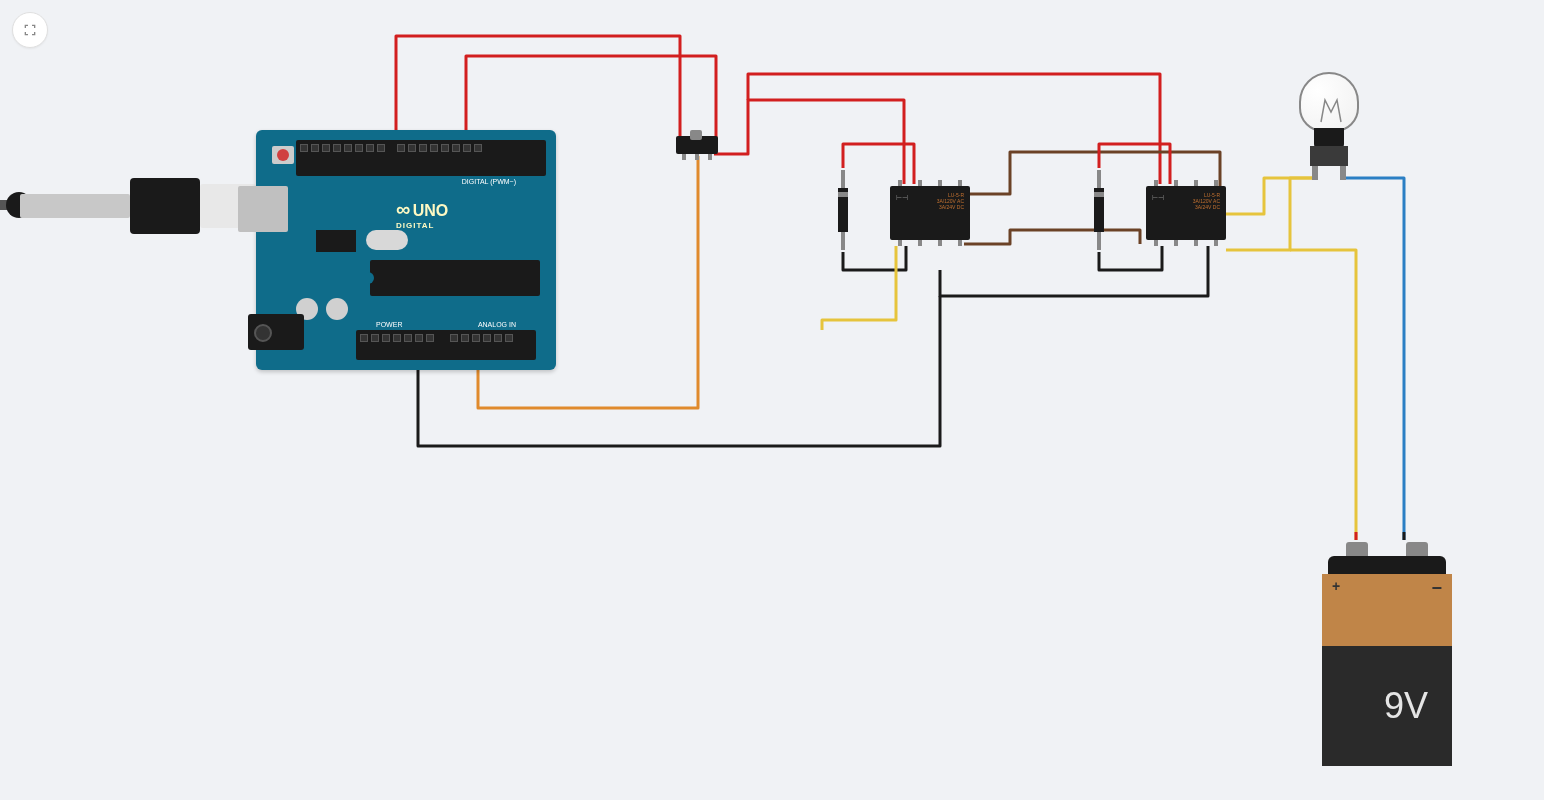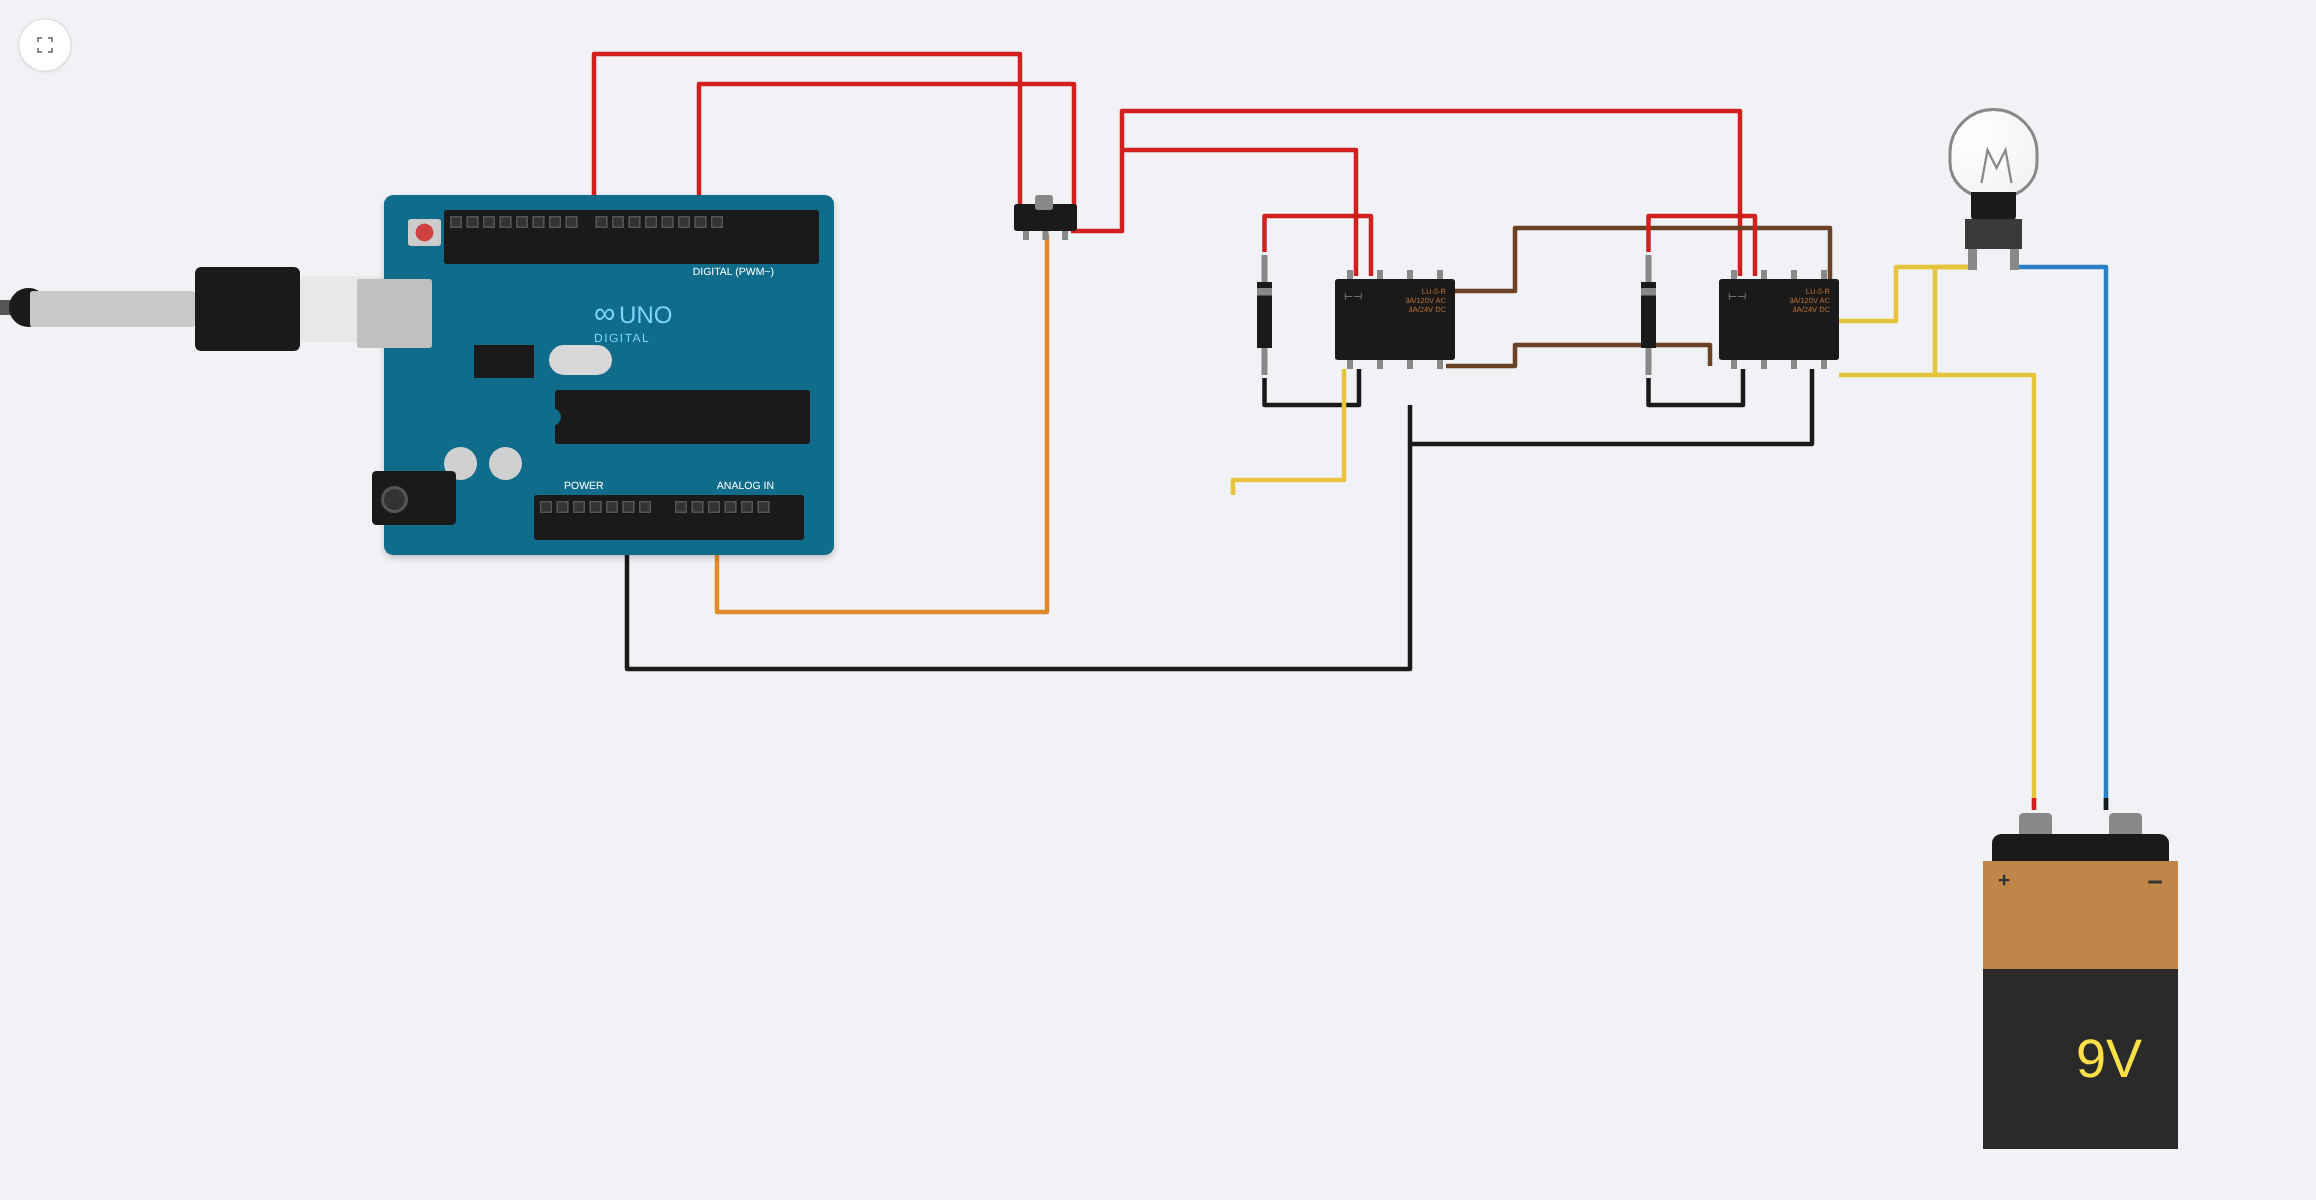--- a/index.html
+++ b/index.html
@@ -72,23 +72,23 @@
     left: 100px;
     right: 20px;
     height: 30px;
     background: #1a1a1a;
     border-radius: 2px;
   }
   .arduino-logo {
     position: absolute;
     top: 68px;
     left: 140px;
-    color: #7dd3fc;
+    color: #fef9c3;
     font-size: 16px;
-    font-weight: normal;
+    font-weight: bold;
   }
   .arduino-logo .inf {
     font-size: 20px;
     letter-spacing: -2px;
   }
   .digital-label {
     position: absolute;
     top: 48px;
     right: 40px;
     color: #fff;
@@ -403,21 +403,21 @@
   .bat-minus {
     position:absolute;top:4px;right:10px;color:#333;font-size:18px;font-weight:bold;
   }
   .bat-body-btm {
     position:absolute;
     top:90px;left:0;right:0;bottom:0;
     background:#2a2a2a;
     display:flex;align-items:center;justify-content:center;
   }
   .bat-label {
-    color:#fde047;font-size:36px;font-weight:300;margin-left:38px;
+    color:#e5e5e5;font-size:36px;font-weight:300;margin-left:38px;
   }
 
   
   svg.wires {
     position:absolute;
     top:0;left:0;
     width:1544px;height:800px;
     pointer-events:none;
   }
   svg.wires path {

